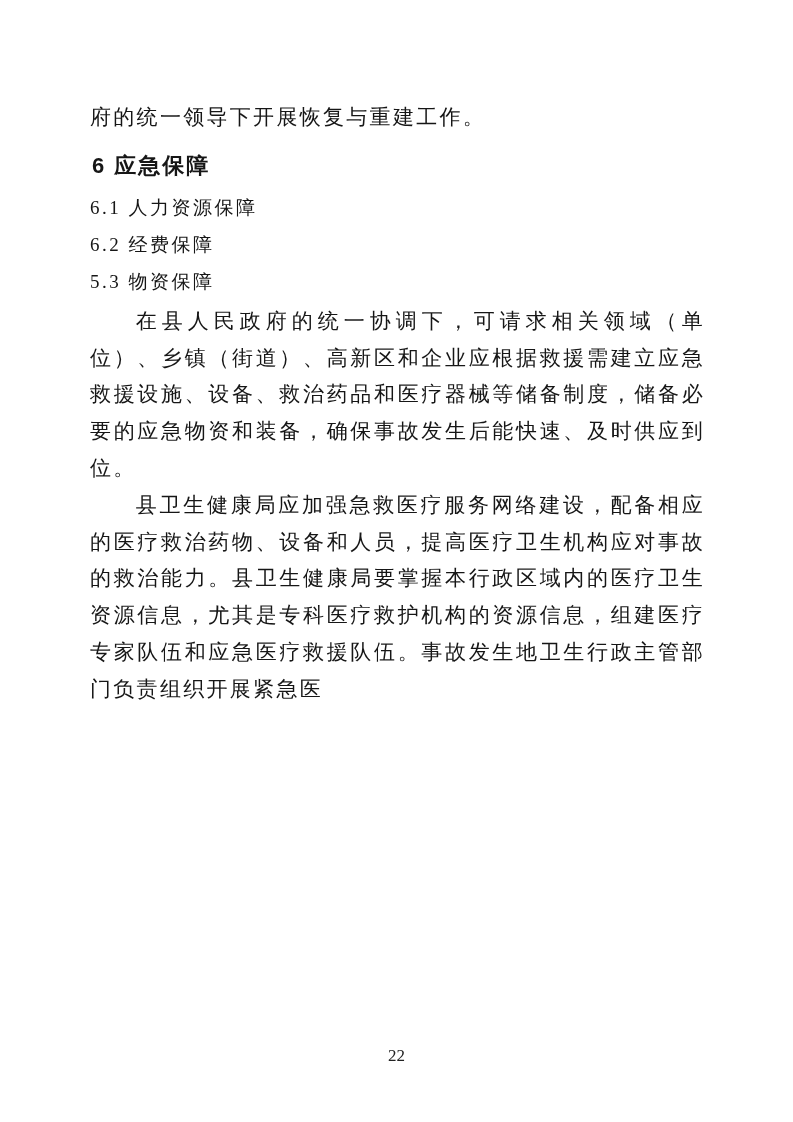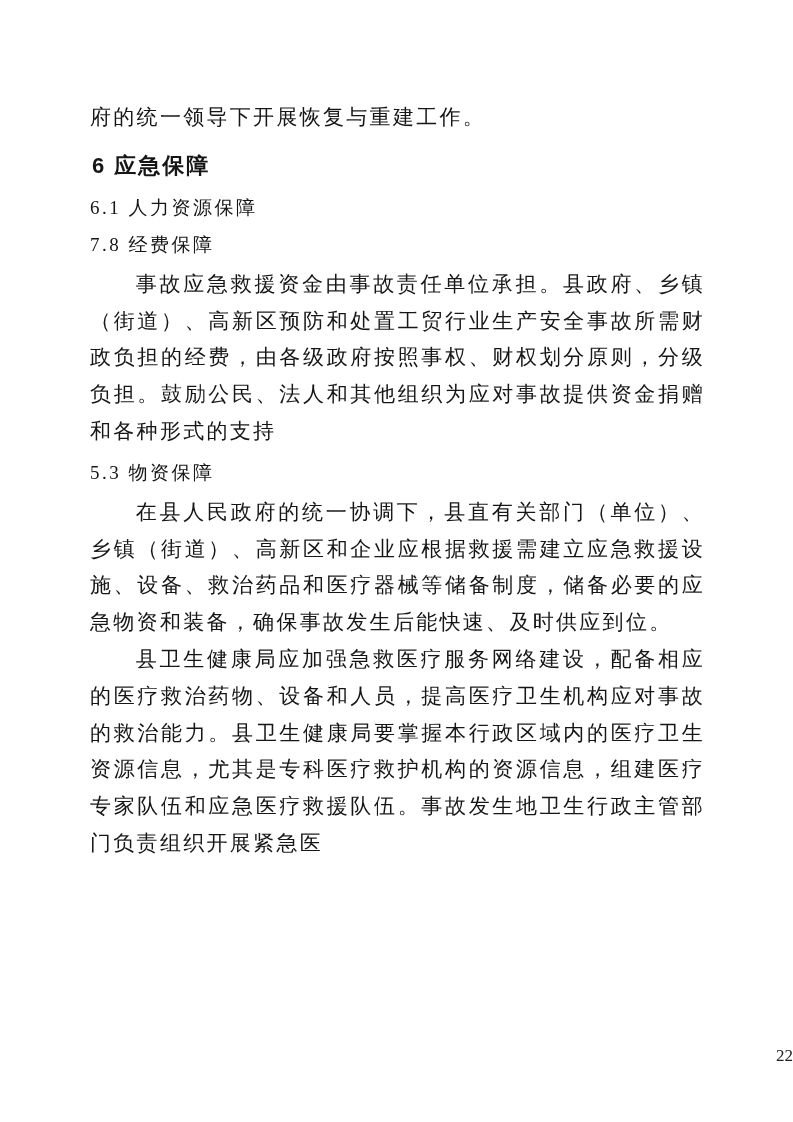--- a/index.html
+++ b/index.html
@@ -44,40 +44,39 @@
     font-size: 19px;
     line-height: 28px;
     letter-spacing: 2.5px;
     margin: 9px 0 7px 0;
   }
   .footer-pagenum {
     position: absolute;
     left: 0;
     right: 0;
     bottom: 56px;
-    text-align: right;
+    text-align: center;
     font-family: "Liberation Serif", "DejaVu Serif", serif;
     font-size: 17px;
     color: #222222;
   }
 </style>
 </head>
 <body>
 
 <div class="page">
 
   <p class="body-text">府的统一领导下开展恢复与重建工作。</p>
 
   <div class="h1">6 应急保障</div>
 
   <div class="h2">6.1 人力资源保障</div>
 
-  <div class="h2">7.8 经费保障</div>
-  <p class="body-text indent">事故应急救援资金由事故责任单位承担。县政府、乡镇（街道）、高新区预防和处置工贸行业生产安全事故所需财政负担的经费，由各级政府按照事权、财权划分原则，分级负担。鼓励公民、法人和其他组织为应对事故提供资金捐赠和各种形式的支持</p>
+  <div class="h2">6.2 经费保障</div>
 
   <div class="h2">5.3 物资保障</div>
-  <p class="body-text indent">在县人民政府的统一协调下，县直有关部门（单位）、乡镇（街道）、高新区和企业应根据救援需建立应急救援设施、设备、救治药品和医疗器械等储备制度，储备必要的应急物资和装备，确保事故发生后能快速、及时供应到位。</p>
+  <p class="body-text indent">在县人民政府的统一协调下，可请求相关领域（单位）、乡镇（街道）、高新区和企业应根据救援需建立应急救援设施、设备、救治药品和医疗器械等储备制度，储备必要的应急物资和装备，确保事故发生后能快速、及时供应到位。</p>
 
   <p class="body-text indent">县卫生健康局应加强急救医疗服务网络建设，配备相应的医疗救治药物、设备和人员，提高医疗卫生机构应对事故的救治能力。县卫生健康局要掌握本行政区域内的医疗卫生资源信息，尤其是专科医疗救护机构的资源信息，组建医疗专家队伍和应急医疗救援队伍。事故发生地卫生行政主管部门负责组织开展紧急医</p>
 
   <div class="footer-pagenum">22</div>
 
 </div>
 
 </body></html>

